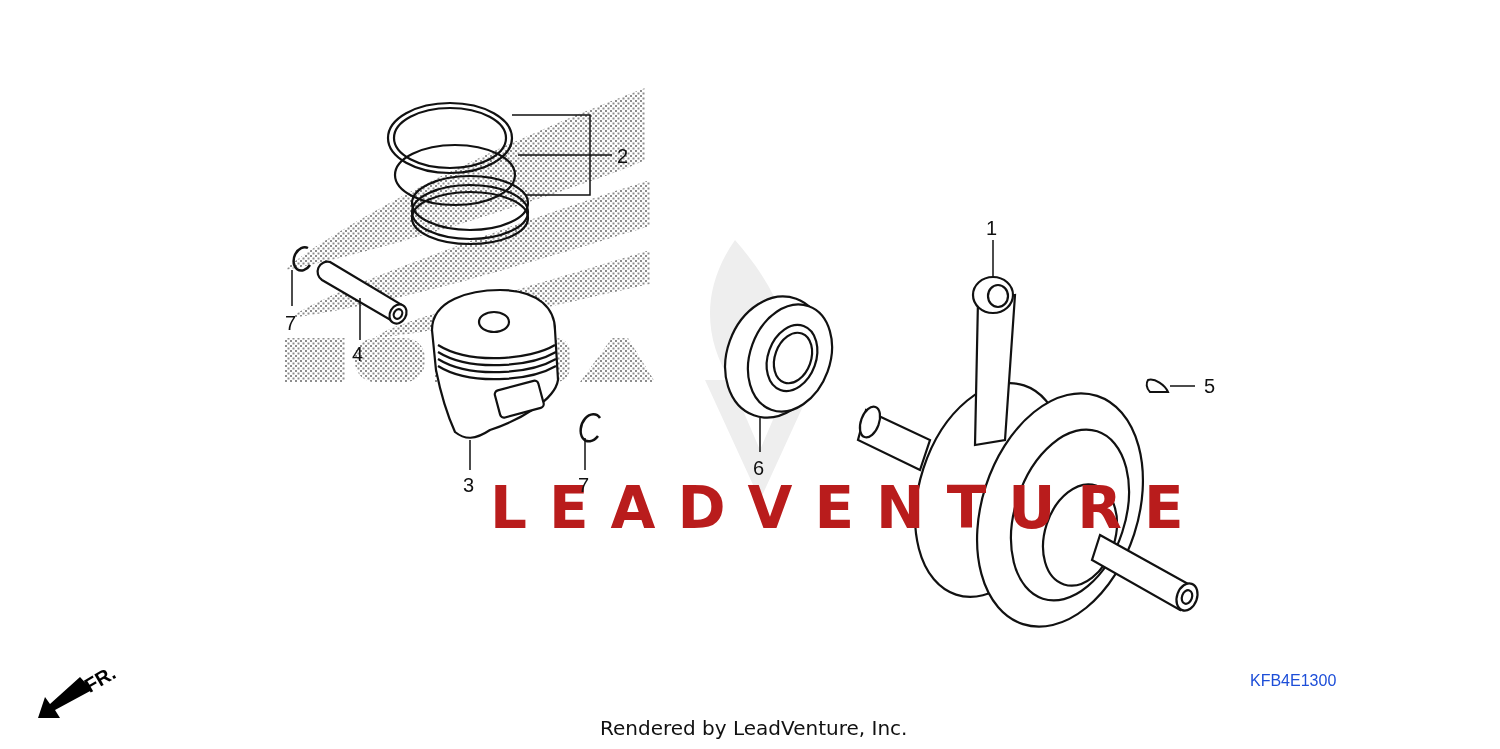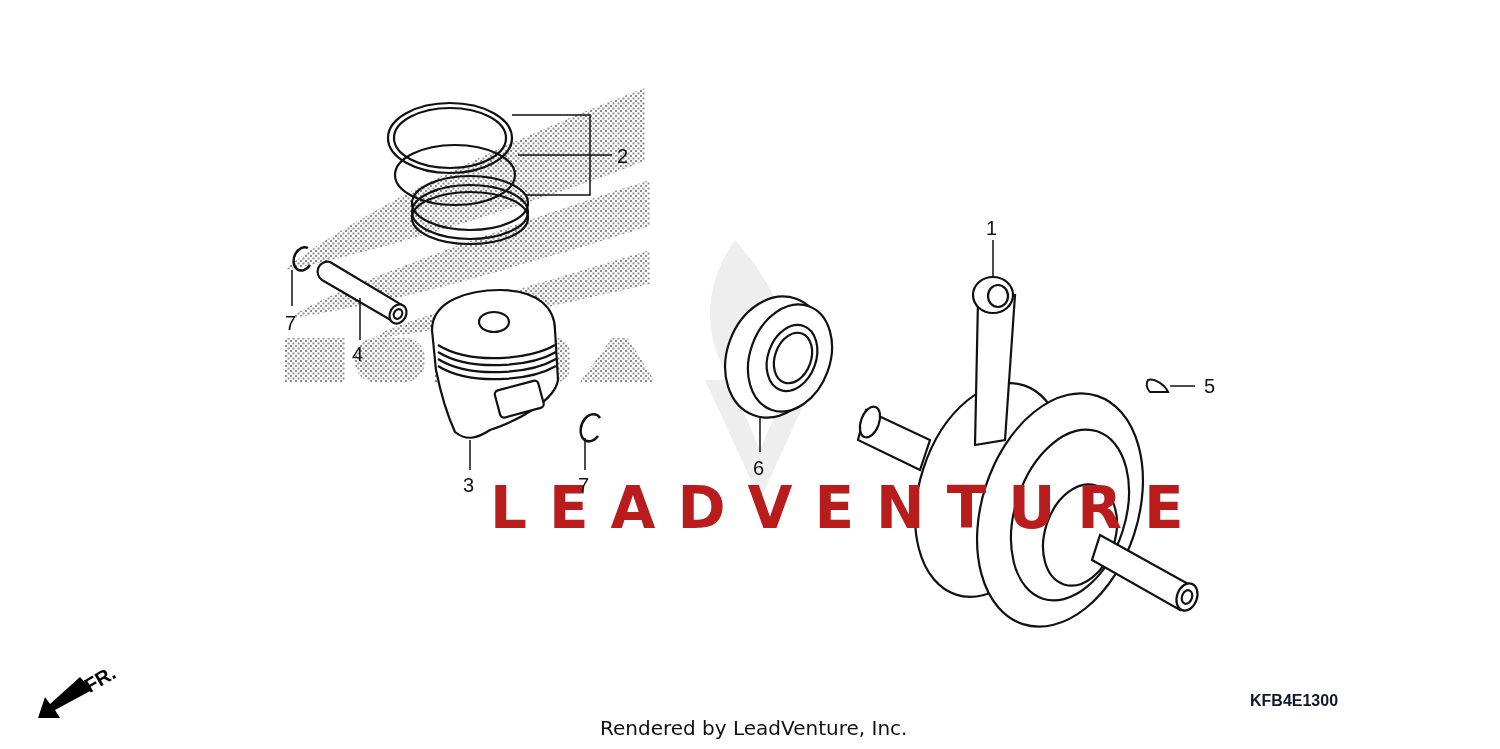--- a/index.html
+++ b/index.html
@@ -1,21 +1,21 @@
 <!DOCTYPE html>
 <html><head>
 <meta charset="utf-8">
 <style>
   html, body { margin: 0; padding: 0; background: #ffffff; }
   body { width: 1500px; height: 749px; position: relative; overflow: hidden; font-family: "DejaVu Sans", sans-serif; }
   .canvas { position: absolute; left: 0; top: 0; width: 1500px; height: 749px; }
   .callout { position: absolute; font-family: "Liberation Sans", sans-serif; font-size: 20px; color: #111; line-height: 1; }
   .watermark { position: absolute; left: 490px; top: 474px; font-family: "DejaVu Sans", sans-serif; font-size: 58px; letter-spacing: 22px; color: #b91c1c; font-weight: bold; text-align: center; }
   .footer { position: absolute; left: 600px; top: 716px; font-family: "DejaVu Sans", sans-serif; font-size: 20px; color: #111; text-align: right; }
-  .code { position: absolute; left: 1250px; top: 692px; font-family: "Liberation Sans", sans-serif; font-size: 16px; color: #0f172a; font-weight: bold; }
+  .code { position: absolute; left: 1250px; top: 672px; font-family: "Liberation Sans", sans-serif; font-size: 16px; color: #1d4ed8; }
   .fr { position: absolute; left: 84px; top: 668px; font-family: "Liberation Sans", sans-serif; font-size: 20px; font-weight: bold; color: #000; transform: rotate(-30deg); }
 </style>
 </head>
 <body>
 
 <div class="canvas">
   <svg width="1500" height="749" viewBox="0 0 1500 749" xmlns="http://www.w3.org/2000/svg">
     <defs>
       <pattern id="dots" width="5" height="5" patternUnits="userSpaceOnUse">
         <rect x="0" y="0" width="2" height="2" fill="#8d8d8d"></rect>

